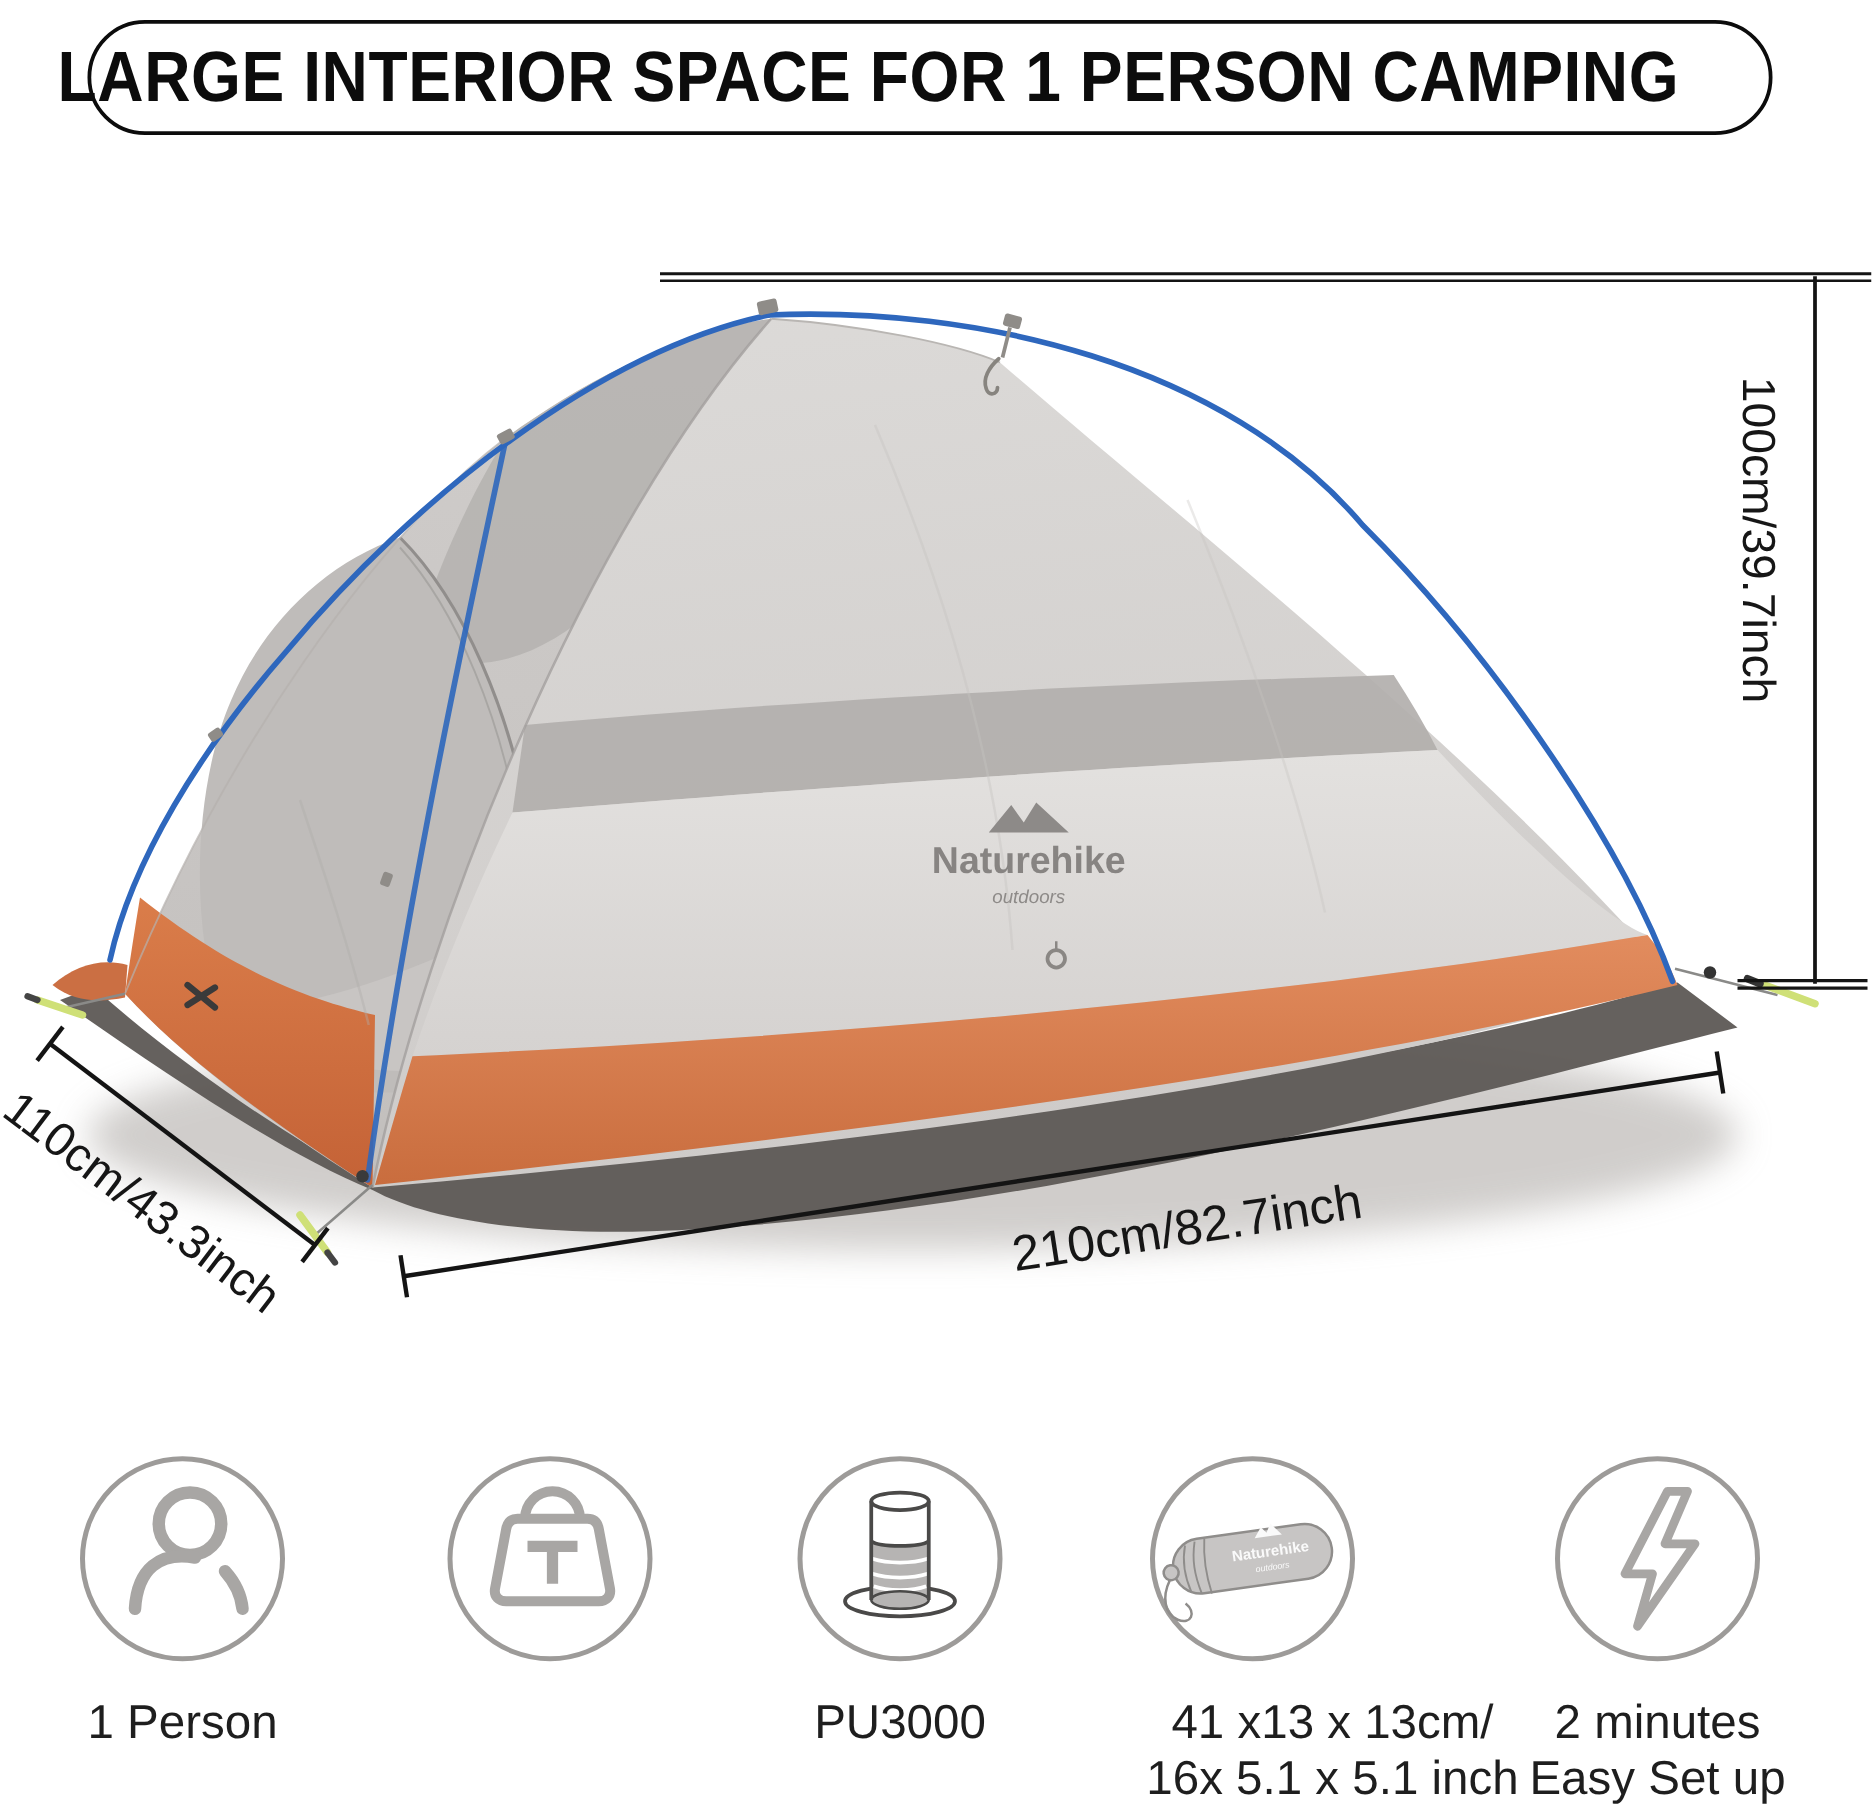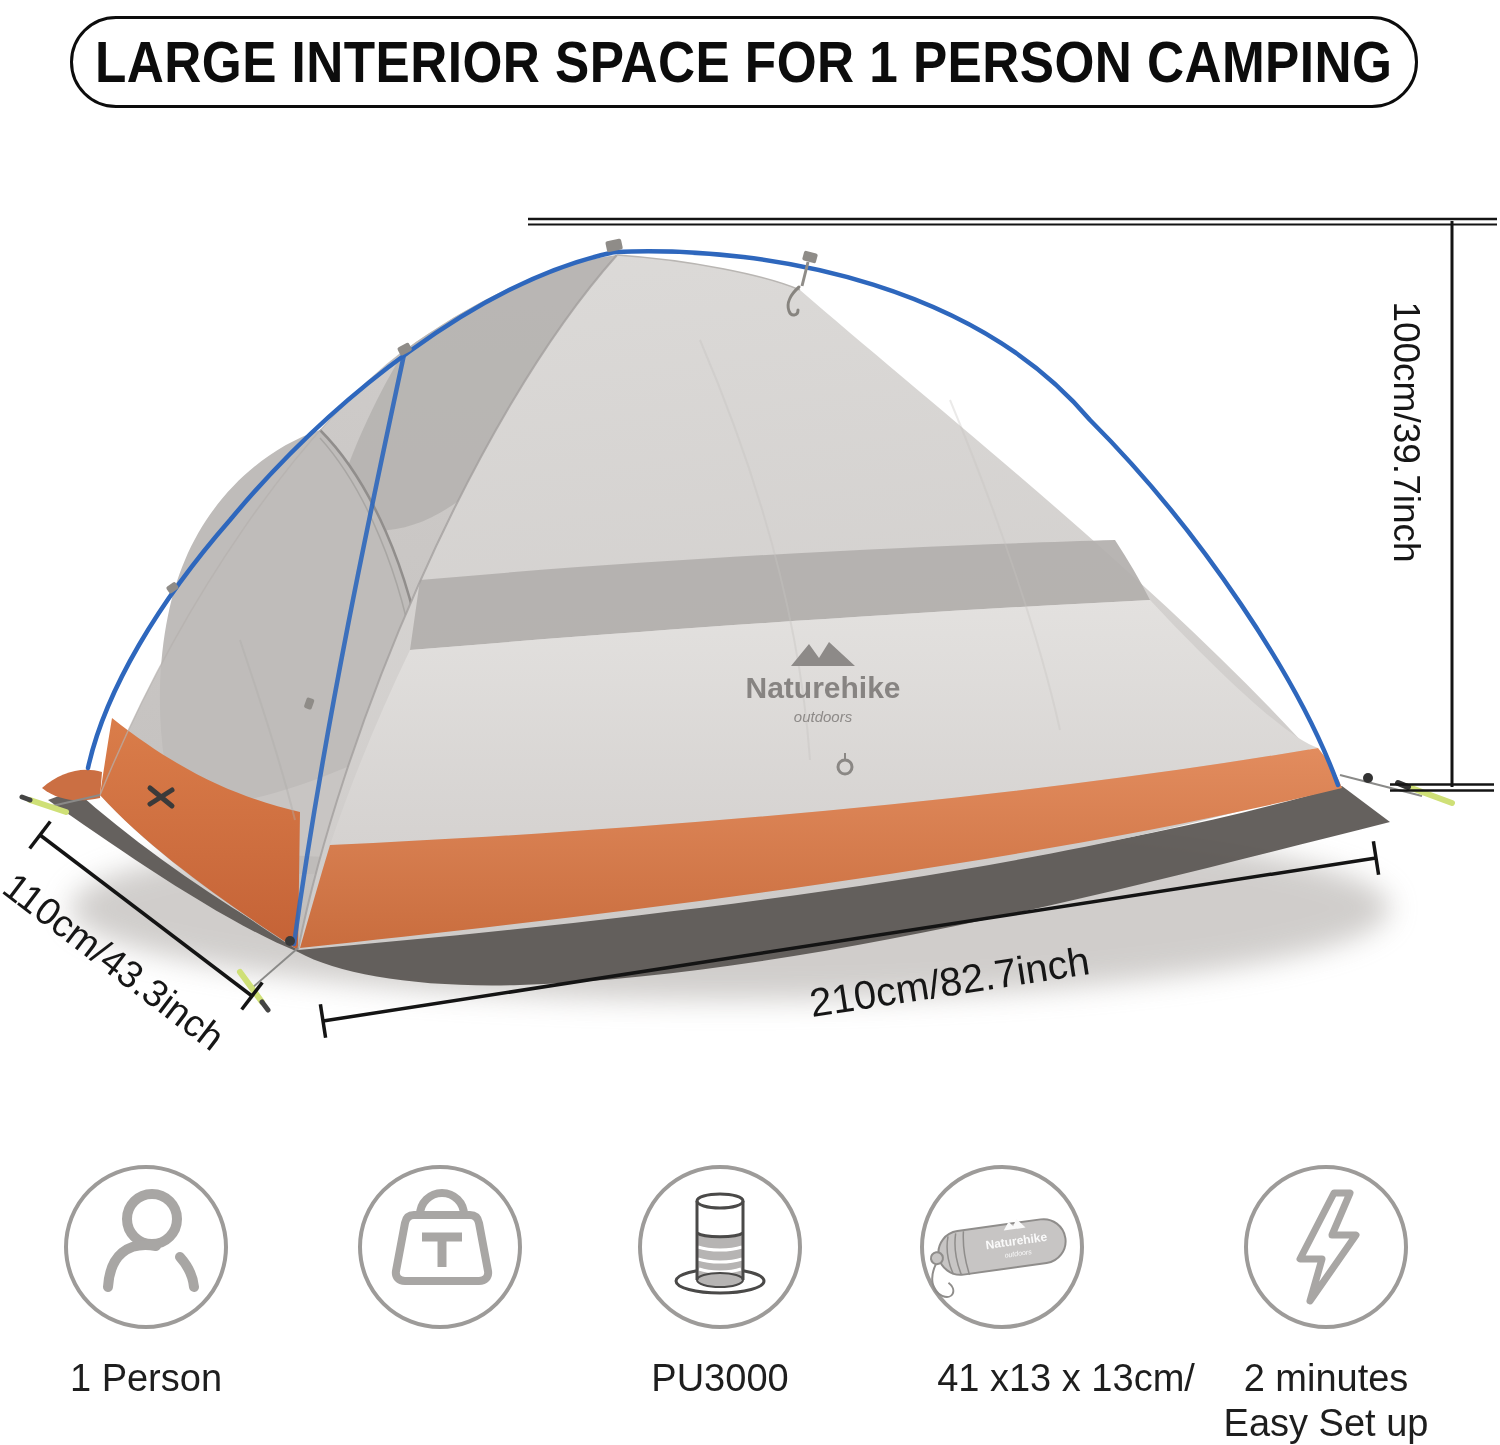--- a/index.html
+++ b/index.html
@@ -4,21 +4,21 @@
 <style>
   html,body{margin:0;padding:0;background:#ffffff;}
   .page{
     position:relative;width:1500px;height:1445px;background:#ffffff;overflow:hidden;
     font-family:"Liberation Sans","DejaVu Sans",sans-serif;
   }
   
   .banner{
     position:absolute;left:70px;top:16px;width:1348px;height:92px;
     border:3px solid #0c0c0c;border-radius:46px;background:#ffffff;
-    display:flex;align-items:center;justify-content:center;box-sizing:border-box;
+    display:flex;align-items:center;justify-content:flex-end;box-sizing:border-box;
   }
   .banner-text{
     font-size:57px;font-weight:800;color:#0c0c0c;white-space:nowrap;
     transform:scaleX(.9);letter-spacing:0.5px;
   }
   
   .figure{position:absolute;left:0;top:0;width:1500px;height:1445px;}
   .dim-text{font-family:"Liberation Sans","DejaVu Sans",sans-serif;fill:#161616;}
   
   .fcircle{
@@ -227,19 +227,20 @@
   <div class="flabel" style="left:-34px">
     <div>1 Person</div>
     <div></div>
   </div>
   <div class="flabel" style="left:540px">
     <div>PU3000</div>
     <div></div>
   </div>
   <div class="flabel" style="left:886px">
     <div>41 x13 x 13cm/</div>
+    <div>16x 5.1 x 5.1 inch</div>
   </div>
   <div class="flabel" style="left:1146px">
     <div>2 minutes</div>
     <div>Easy Set up</div>
   </div>
 
 </div>
 
 </body></html>

